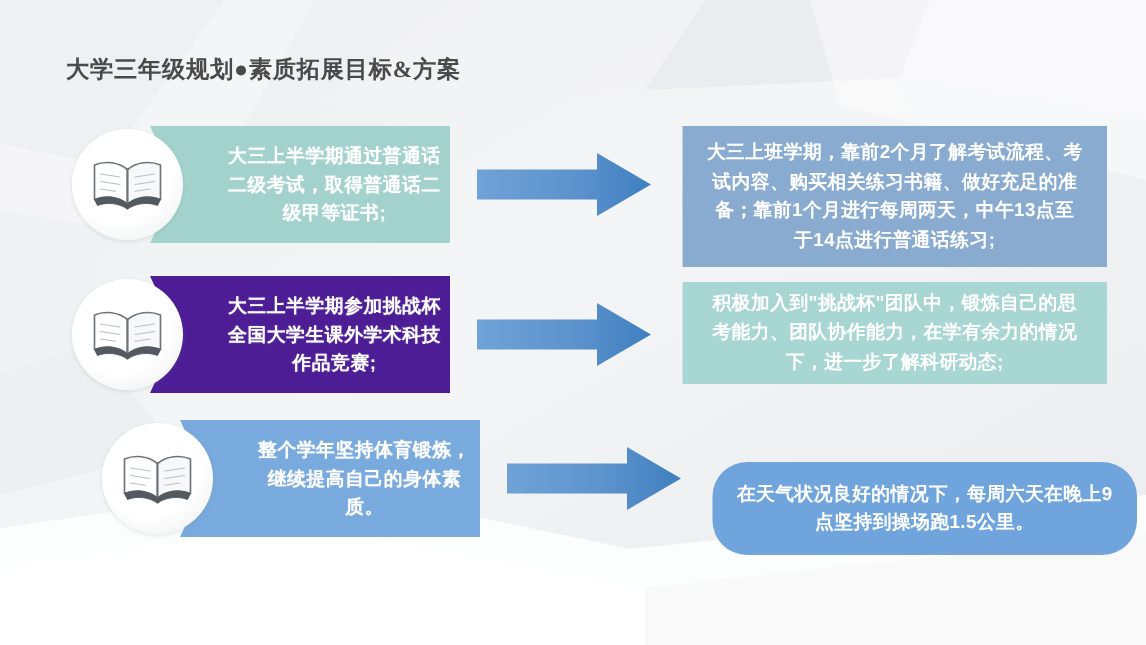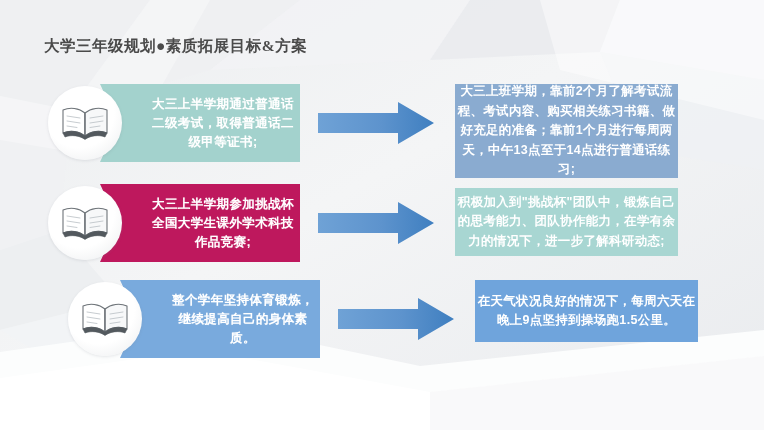--- a/index.html
+++ b/index.html
@@ -100,39 +100,39 @@
     top: 20px;
     width: 116px;
     height: 42px;
     z-index: 3;
   }
 
   
   .right-box {
     position: absolute;
     left: 455px;
-    width: 223px;
+    width: 283px;
     display: flex;
     align-items: center;
     justify-content: center;
     z-index: 3;
   }
   .right-box .txt {
     display: block;
     width: 252px;
     color: #ffffff;
     font-size: 12.5px;
     line-height: 19.5px;
     text-align: center;
     letter-spacing: 0.3px;
     font-weight: 700;
   }
   .rb-1 { top: 2px; height: 94px; }
   .rb-2 { top: 6px; height: 68px; }
-  .rb-3 { top: 2px; height: 62px; }
+  .rb-3 { top: 30px; height: 62px; border-radius: 23px; }
 </style>
 </head>
 <body>
 
 <div id="slide">
 
   <svg class="bg-layer" viewBox="0 0 764 430" preserveAspectRatio="none">
     <defs>
       <linearGradient id="bgMain" x1="0" y1="0" x2="1" y2="1">
         <stop offset="0%" stop-color="#eceef0"></stop>
@@ -215,21 +215,21 @@
           <line x1="8" y1="18" x2="21" y2="20"></line>
           <line x1="8" y1="23" x2="18" y2="24.5"></line>
           <line x1="31" y1="15" x2="44" y2="13"></line>
           <line x1="31" y1="20" x2="44" y2="18"></line>
           <line x1="31" y1="24.5" x2="41" y2="23"></line>
         </g>
         <path d="M4 30 C11 27, 20 28, 26 33 C32 28, 41 27, 48 30 L46 34 C40 31.5, 31 32.5, 26 36.5 C21 32.5, 12 31.5, 6 34 Z" fill="#53595e" stroke="#53595e" stroke-width="0.6"></path>
       </svg>
     </div>
 
-    <div class="left-box" style="background:#be185d;">
+    <div class="left-box" style="background:#4c1d95;">
       <span class="txt">大三上半学期参加挑战杯全国大学生课外学术科技作品竞赛;</span>
     </div>
 
     <svg class="arrow" viewBox="0 0 116 42">
       <path d="M0 11 L80 11 L80 0 L116 21 L80 42 L80 31 L0 31 Z" fill="url(#arrGrad)"></path>
     </svg>
 
     <div class="right-box rb-2" style="background:#a8d6d2;">
       <span class="txt">积极加入到"挑战杯"团队中，锻炼自己的思考能力、团队协作能力，在学有余力的情况下，进一步了解科研动态;</span>
     </div>

